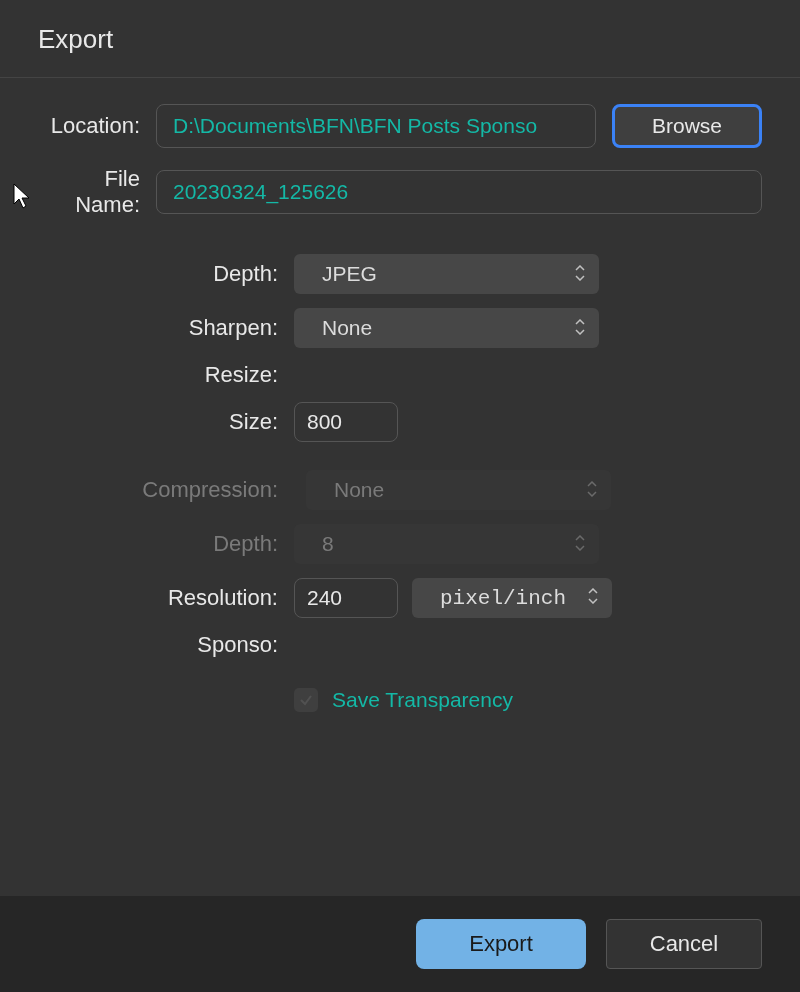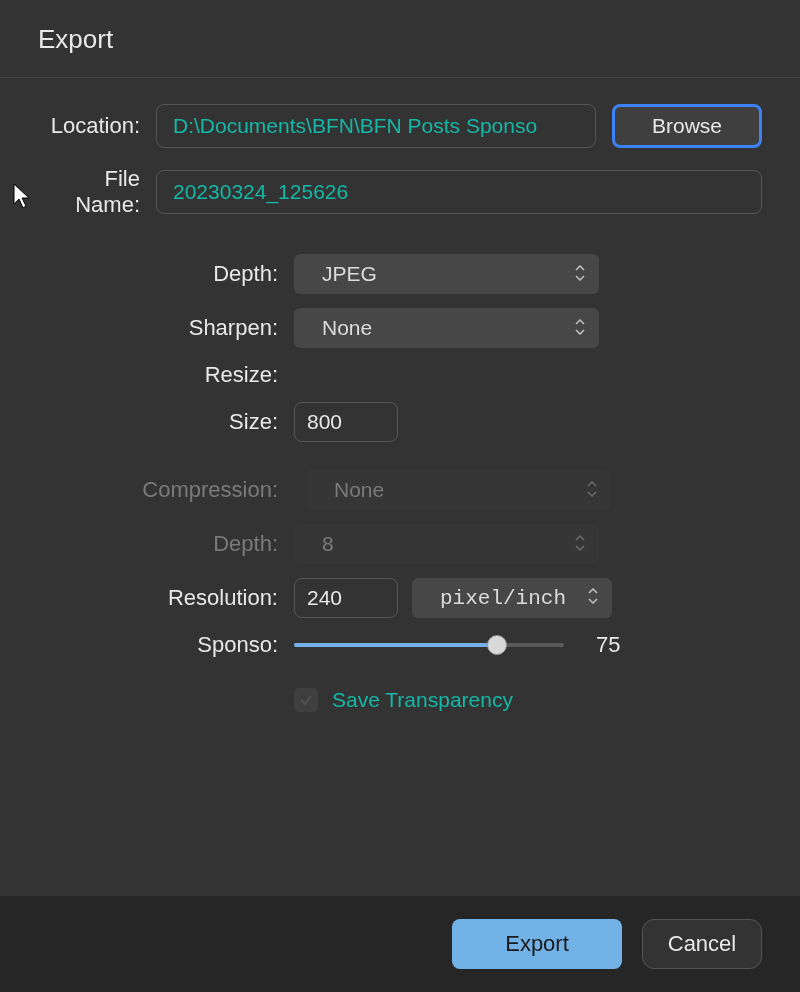--- a/index.html
+++ b/index.html
@@ -183,24 +183,24 @@
   .btn-primary {
     width: 170px; height: 50px;
     background: #72b2e6;
     border: none;
     border-radius: 8px;
     color: #1a1a1a;
     font-size: 22px;
     cursor: pointer;
   }
   .btn-secondary {
-    width: 120px; height: 50px;
+    width: 156px; height: 50px;
     background: #333333;
     border: 1px solid #555;
-    border-radius: 12px;
+    border-radius: 4px;
     color: #e8e8e8;
     font-size: 22px;
     cursor: pointer;
   }
   .cursor {
     position: absolute;
     left: 12px;
     top: 182px;
     pointer-events: none;
   }
@@ -291,28 +291,20 @@
         <span class="chev">
           <svg width="10" height="16" viewBox="0 0 10 16">
               <path d="M1 5 L5 1 L9 5 M1 11 L5 15 L9 11" stroke="currentColor" stroke-width="1.5" fill="none"></path>
             </svg>
         </span>
       </div>
     </div>
 
     <div class="row tight">
       <div class="lbl-inner">Sponso:</div>
-      <div class="slider-wrap">
-        <div class="slider">
-          <div class="track"></div>
-          <div class="track-fill"></div>
-          <div class="thumb"></div>
-        </div>
-        <div class="qval">75</div>
-      </div>
     </div>
 
     <div class="chk-row">
       <div class="chk disabled">
         <svg width="16" height="16" viewBox="0 0 16 16">
             <path d="M3 8 L7 12 L13 4" stroke="currentColor" stroke-width="2" fill="none"></path>
           </svg>
       </div>
       <div class="chk-label">Save Transparency</div>
     </div>

